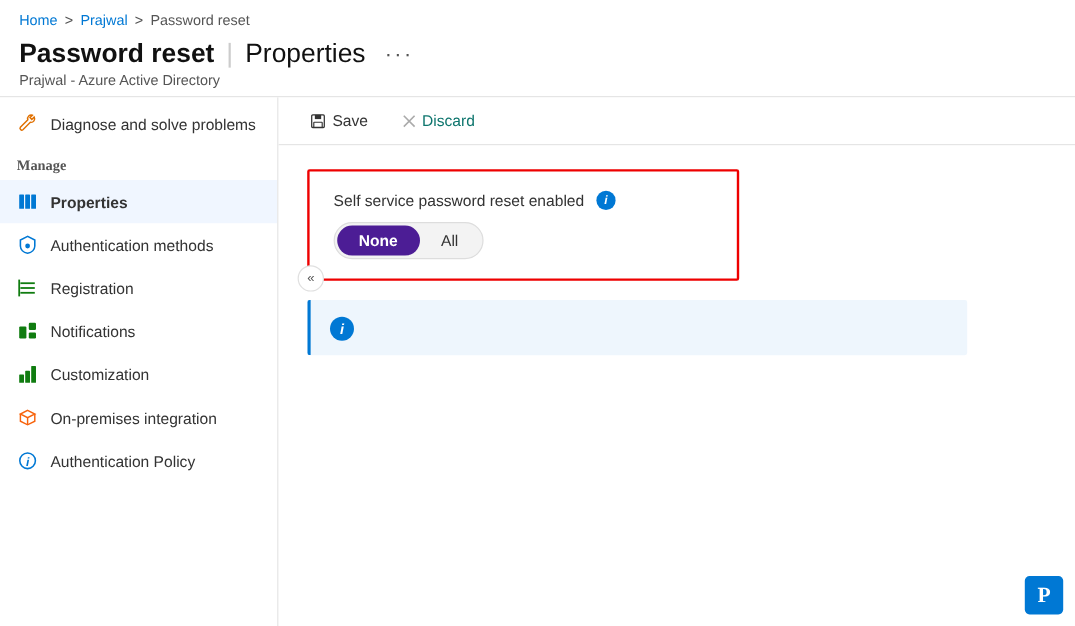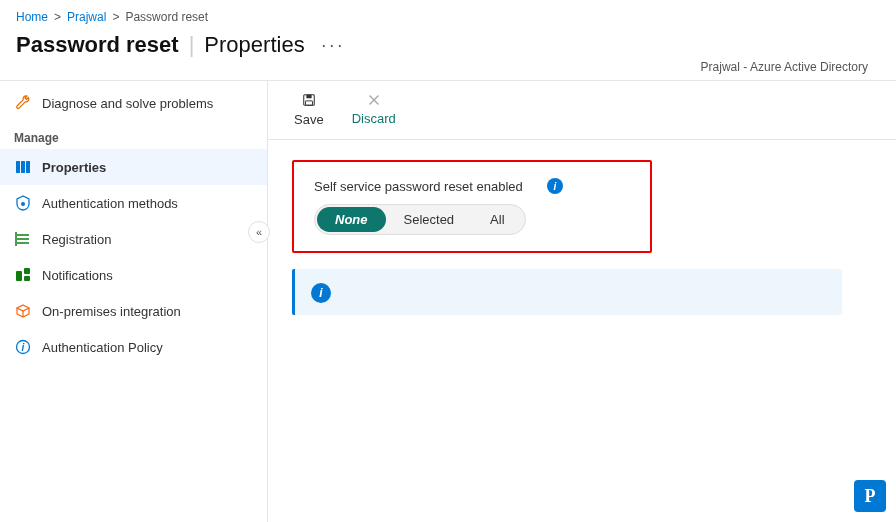--- a/index.html
+++ b/index.html
@@ -8,52 +8,52 @@
     
     .header { padding: 10px 28px 6px 16px; border-bottom: 1px solid #e5e5e5; }
     .breadcrumb { display: flex; align-items: center; gap: 6px; font-size: 12px; color: #0078d4; margin-bottom: 8px; }
     .breadcrumb span { color: #555; }
     .breadcrumb a { color: #0078d4; text-decoration: none; cursor: pointer; }
     .title-row { display: flex; align-items: center; gap: 10px; }
     .page-title { font-size: 22px; font-weight: 600; color: #111; }
     .title-separator { font-size: 22px; color: #ccc; font-weight: 300; }
     .title-subtitle { font-size: 22px; font-weight: 400; color: #111; }
     .more-btn { font-size: 18px; color: #555; cursor: pointer; padding: 2px 6px; border: none; background: none; letter-spacing: 2px; }
-    .subtitle { font-size: 12px; color: #555; margin-top: 2px; text-align: right; }
+    .subtitle { font-size: 12px; color: #555; margin-top: 2px; }
 
     
     .main-layout { display: flex; flex: 1; overflow: hidden; }
 
     
-    .sidebar { width: 268px; border-right: 1px solid #e5e5e5; overflow-y: auto; padding-top: 4px; flex-shrink: 0; }
+    .sidebar { width: 232px; border-right: 1px solid #e5e5e5; overflow-y: auto; padding-top: 4px; flex-shrink: 0; }
     .sidebar-item { display: flex; align-items: center; gap: 10px; padding: 9px 14px; cursor: pointer; font-size: 13px; color: #333; user-select: none; }
     .sidebar-item.active { background: #f0f6ff; font-weight: 600; }
-    .sidebar-section-label { padding: 10px 14px 4px 14px; font-size: 12px; font-weight: 600; color: #555; text-transform: none; letter-spacing: 0; }
+    .sidebar-section-label { padding: 10px 14px 4px 14px; font-size: 12px; font-weight: 600; color: #555; text-transform: none; letter-spacing: 0; font-family: Liberation Serif, serif; }
     .sidebar-icon { width: 18px; height: 18px; display: flex; align-items: center; justify-content: center; flex-shrink: 0; }
 
     
     .collapse-btn { position: absolute; left: 248px; top: 140px; width: 22px; height: 22px; background: #fff; border: 1px solid #e0e0e0; border-radius: 50%; cursor: pointer; display: flex; align-items: center; justify-content: center; font-size: 11px; color: #555; z-index: 10; }
 
     
     .content { flex: 1; overflow-y: auto; padding: 0; position: relative; }
     .toolbar { display: flex; align-items: center; gap: 16px; padding: 8px 20px; border-bottom: 1px solid #e5e5e5; }
-    .toolbar-btn { display: flex; align-items: center; gap: 5px; font-size: 13px; color: #333; cursor: pointer; padding: 4px 6px; border: none; background: none; border-radius: 2px; flex-direction: column; }
+    .toolbar-btn { display: flex; align-items: center; gap: 5px; font-size: 13px; color: #333; cursor: pointer; padding: 4px 6px; border: none; background: none; border-radius: 2px; }
     .toolbar-btn.disabled { color: #aaa; cursor: default; }
 
     .content-body { padding: 20px 24px; }
 
     
     .sspr-section { border: 2px solid #e00; border-radius: 2px; padding: 16px 20px; display: inline-block; margin-bottom: 16px; min-width: 360px; }
-    .sspr-label { font-size: 13px; color: #333; margin-bottom: 10px; display: flex; align-items: center; gap: 24px; }
+    .sspr-label { font-size: 13px; color: #333; margin-bottom: 10px; display: flex; align-items: center; gap: 10px; }
     .info-icon-small { width: 16px; height: 16px; border-radius: 50%; background: #0078d4; color: #fff; font-size: 10px; display: flex; align-items: center; justify-content: center; font-style: italic; font-weight: bold; cursor: pointer; }
 
     
     .toggle-group { display: flex; align-items: center; background: #f3f3f3; border-radius: 20px; padding: 2px; gap: 0; width: fit-content; border: 1px solid #ddd; }
     .toggle-option { padding: 5px 18px; border-radius: 18px; font-size: 13px; cursor: pointer; transition: background 0.15s; color: #333; }
-    .toggle-option.selected { background: #0f766e; color: #fff; font-weight: 600; font-style: italic; }
+    .toggle-option.selected { background: #4c1d95; color: #fff; font-weight: 600; }
 
     
     .info-box { background: #eef6fd; border-left: 3px solid #0078d4; padding: 12px 16px; display: flex; gap: 12px; border-radius: 2px; max-width: 550px; }
     .info-box-icon { width: 20px; height: 20px; border-radius: 50%; background: #0078d4; color: #fff; font-size: 12px; display: flex; align-items: center; justify-content: center; font-style: italic; font-weight: bold; flex-shrink: 0; margin-top: 2px; }
     .info-box-text { font-size: 13px; color: #333; line-height: 1.5; }
     .info-box-link { color: #0078d4; text-decoration: underline; cursor: pointer; }
 
     
     .logo-badge { position: absolute; bottom: 10px; right: 10px; width: 32px; height: 32px; background: #0078d4; border-radius: 4px; display: flex; align-items: center; justify-content: center; color: #fff; font-size: 18px; font-weight: bold; font-family: serif; }
 
@@ -132,20 +132,30 @@
       <div class="sidebar-icon">
         <svg width="16" height="16" viewBox="0 0 16 16">
           <rect x="1" y="4" width="6" height="10" rx="1" fill="#107c10"></rect>
           <rect x="9" y="1" width="6" height="6" rx="1" fill="#107c10"></rect>
           <rect x="9" y="9" width="6" height="5" rx="1" fill="#107c10"></rect>
         </svg>
       </div>
       <span>Notifications</span>
     </div>
 
+    <div class="sidebar-item">
+      <div class="sidebar-icon">
+        <svg width="16" height="16" viewBox="0 0 16 16">
+          <rect x="1" y="8" width="4" height="7" rx="0.5" fill="#107c10"></rect>
+          <rect x="6" y="5" width="4" height="10" rx="0.5" fill="#107c10"></rect>
+          <rect x="11" y="1" width="4" height="14" rx="0.5" fill="#107c10"></rect>
+        </svg>
+      </div>
+      <span>Customization</span>
+    </div>
 
     <div class="sidebar-item">
       <div class="sidebar-icon">
         <svg width="16" height="16" viewBox="0 0 16 16">
           <path d="M8 2 L14 5 L8 8 L2 5 Z" fill="none" stroke="#f7630c" stroke-width="1.2"></path>
           <path d="M2 5 L2 11 L8 14 L14 11 L14 5" fill="none" stroke="#f7630c" stroke-width="1.2"></path>
           <line x1="8" y1="8" x2="8" y2="14" stroke="#f7630c" stroke-width="1.2"></line>
         </svg>
       </div>
       <span>On-premises integration</span>
@@ -186,21 +196,20 @@
 
     <div class="content-body">
       
       <div class="sspr-section">
         <div class="sspr-label">
           <span>Self service password reset enabled</span>
           <div class="info-icon-small">i</div>
         </div>
         <div class="toggle-group">
           <div class="toggle-option selected">None</div>
-          <div class="toggle-option">Selected</div>
           <div class="toggle-option">All</div>
         </div>
       </div>
 
       
       <div class="info-box">
         <div class="info-box-icon">i</div>
       </div>
     </div>
 

